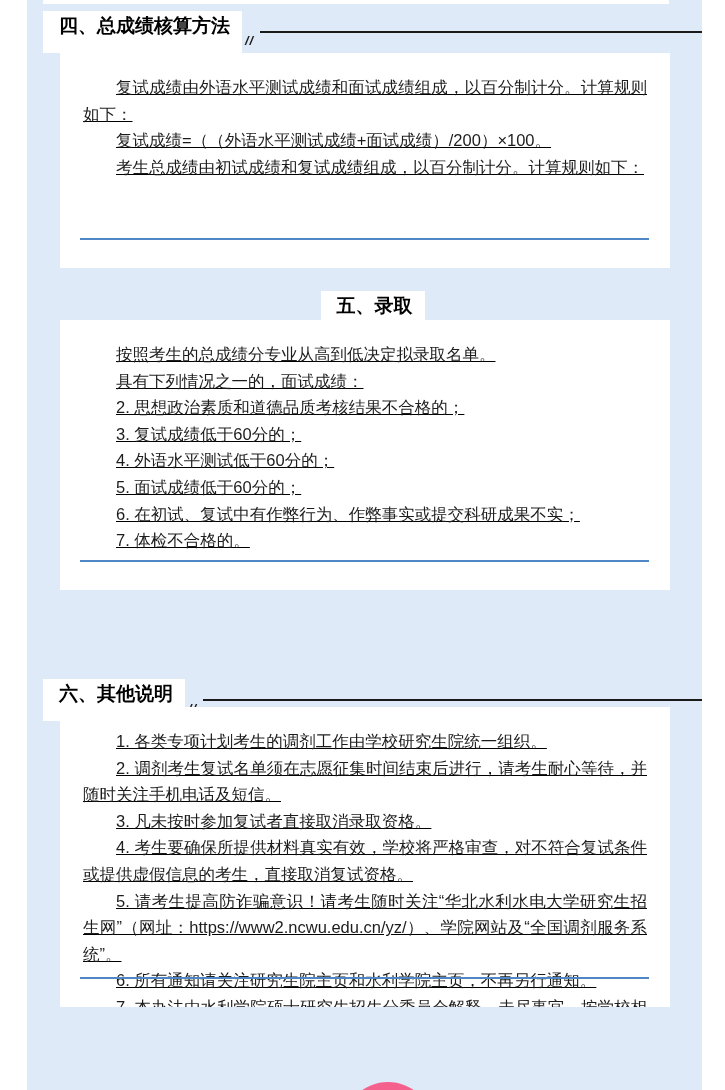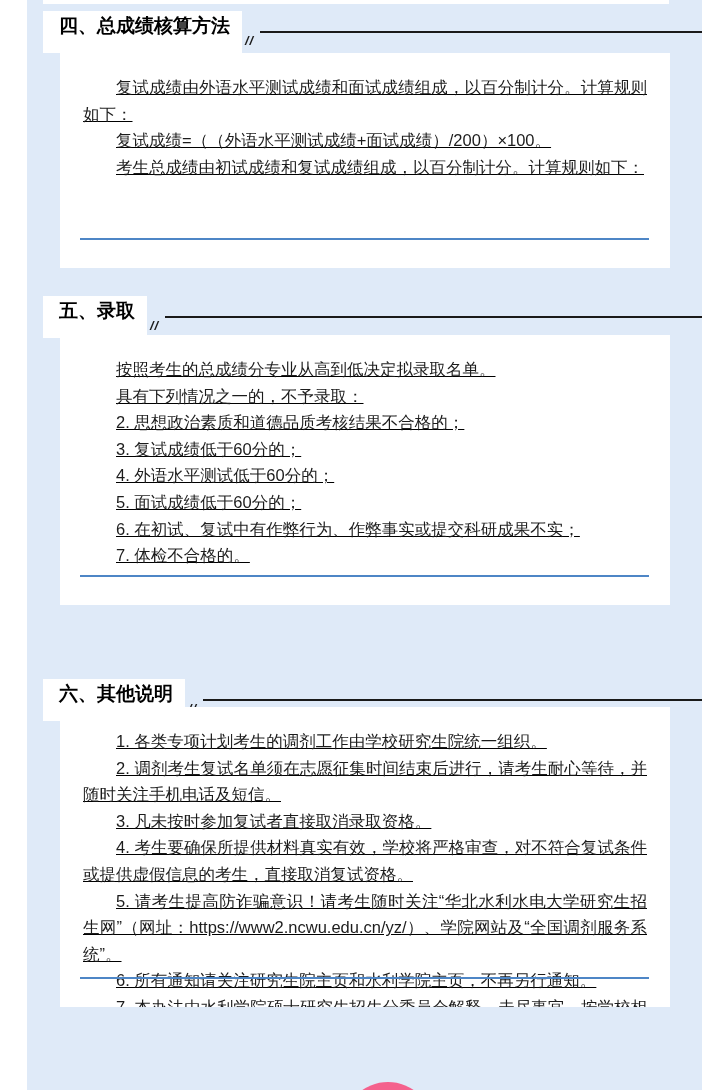--- a/index.html
+++ b/index.html
@@ -24,21 +24,21 @@
     background: #ffffff;
   }
   .heading-row {
     position: absolute;
     left: 16px; right: 0;
     height: 30px;
     display: flex;
     align-items: center;
   }
   .heading-row.h4 { top: 17px; }
-  .heading-row.h5 { top: 302px; }
+  .heading-row.h5 { top: 291px; flex-direction: column; }
   .heading-row.h6 { top: 685px; }
   .heading-box {
     background: #ffffff;
     padding: 4px 12px 16px 16px;
     font-size: 19px;
     line-height: 22px;
     font-weight: 700;
     color: #000000;
     white-space: nowrap;
   }
@@ -60,21 +60,21 @@
     position: absolute;
     left: 33px;
     width: 610px;
     background: #ffffff;
     box-sizing: border-box;
     padding: 21px 23px 0 23px;
     overflow: hidden;
     text-decoration: underline;
   }
   .card.c1 { top: 53px;  height: 215px; }
-  .card.c2 { top: 335px; height: 270px; }
+  .card.c2 { top: 320px; height: 270px; }
   .card.c3 { top: 707px; height: 300px; }
   .card p {
     margin: 0;
     font-size: 16.5px;
     line-height: 26.6px;
     color: #1c1c1c;
     text-align: justify;
     text-indent: 2em;
   }
   .card-divider {
@@ -110,21 +110,21 @@
     <div class="card-divider"></div>
   </div>
 
   <div class="heading-row h5">
     <div class="heading-box">五、录取</div>
     <span class="slashes">//</span>
     <div class="heading-rule"></div>
   </div>
   <div class="card c2">
     <p>按照考生的总成绩分专业从高到低决定拟录取名单。</p>
-    <p>具有下列情况之一的，不予录取：</p>
+    <p>具有下列情况之一的，面试成绩：</p>
     <p>2. 思想政治素质和道德品质考核结果不合格的；</p>
     <p>3. 复试成绩低于60分的；</p>
     <p>4. 外语水平测试低于60分的；</p>
     <p>5. 面试成绩低于60分的；</p>
     <p>6. 在初试、复试中有作弊行为、作弊事实或提交科研成果不实；</p>
     <p>7. 体检不合格的。</p>
     <div class="card-divider"></div>
   </div>
 
   <div class="heading-row h6">

